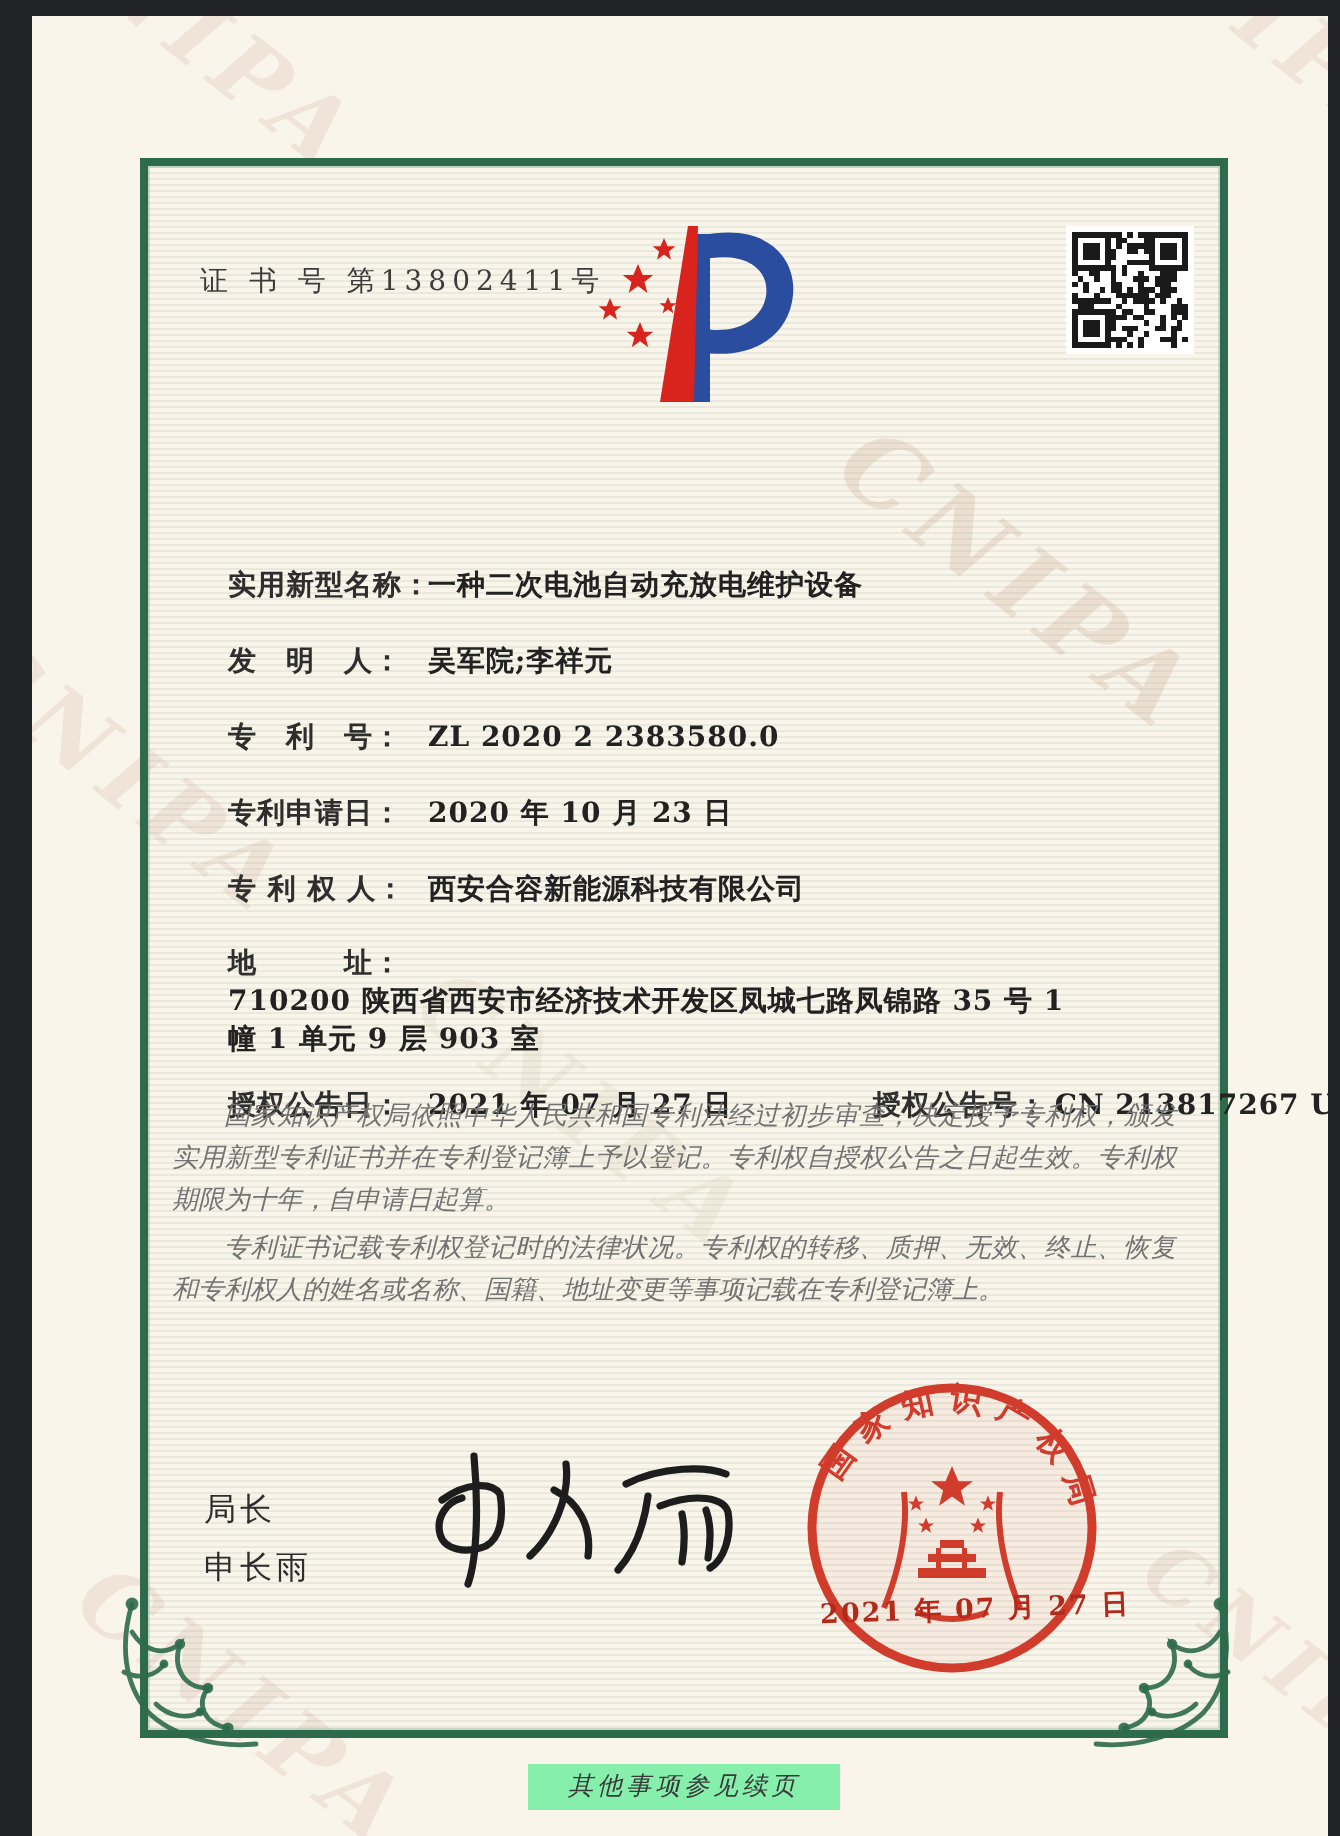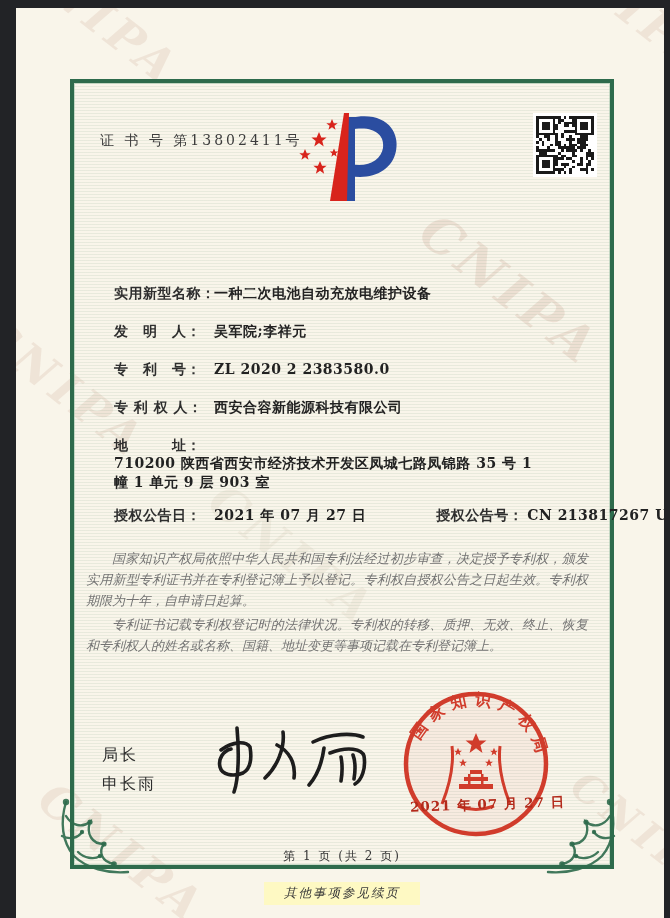--- a/index.html
+++ b/index.html
@@ -73,21 +73,21 @@
     position:absolute;left:394px;top:788px;width:152px;text-align:center;
     font-size:13.5px;font-weight:bold;color:#b32a1b;
     letter-spacing:1px;transform:rotate(-2deg);white-space:nowrap;
   }
   .page-ind{
     position:absolute;left:54px;top:840px;width:544px;text-align:center;
     font-size:12px;letter-spacing:2px;color:#333;
   }
   .footer-note-wrap{position:absolute;left:54px;top:874px;width:544px;text-align:center;}
   .footer-note{
-    display:inline-block;background:#fef9c3;padding:3px 20px;
+    display:inline-block;background:#86efac;padding:3px 20px;
     font-size:12.5px;font-style:italic;color:#3a3a3a;letter-spacing:2px;
   }
 </style>
 </head>
 <body>
 
 <div class="paper">
 
   <span class="wm" style="left:-18px;top:-20px;">CNIPA</span>
   <span class="wm" style="left:516px;top:-28px;">CNIPA</span>
@@ -310,20 +310,23 @@
     <div class="frow">
       <span class="flabel">实用新型名称：</span><span class="fvalue">一种二次电池自动充放电维护设备</span>
     </div>
     <div class="frow">
       <span class="flabel">发　明　人：</span><span class="fvalue">吴军院;李祥元</span>
     </div>
     <div class="frow">
       <span class="flabel">专　利　号：</span><span class="fvalue">ZL 2020 2 2383580.0</span>
     </div>
     <div class="frow">
+      <span class="flabel">专利申请日：</span><span class="fvalue">2020 年 10 月 23 日</span>
+    </div>
+    <div class="frow">
       <span class="flabel">专 利 权 人：</span><span class="fvalue">西安合容新能源科技有限公司</span>
     </div>
     <div class="frow wrap" style="margin-bottom:14px;">
       <span class="flabel">地　　　址：</span><span class="fvalue">710200 陕西省西安市经济技术开发区凤城七路凤锦路 35 号 1 幢 1 单元 9 层 903 室</span>
     </div>
     <div class="frow">
       <span class="flabel">授权公告日：</span><span class="fvalue">2021 年 07 月 27 日</span><span class="grant-pair2"><span class="flabel">授权公告号：</span><span class="fvalue">CN 213817267 U</span></span>
     </div>
   </div>
 
@@ -373,19 +376,18 @@
       <rect x="81" y="86" width="2.5" height="11"></rect>
     </g>
     <g fill="none" stroke="#cf2f1e" stroke-width="3">
       <path d="M42,116 C50,96 54,76 52,58"></path>
       <path d="M110,116 C102,96 98,76 100,58"></path>
       <path d="M58,118 Q76,125 94,118"></path>
     </g>
   </svg>
   <div class="seal-date">2021 年 07 月 27 日</div>
 
-  <div class="page-ind">第 1 页 (共 2 页)</div>
 
   <div class="footer-note-wrap">
     <span class="footer-note">其他事项参见续页</span>
   </div>
 
 </div>
 
 </body></html>

